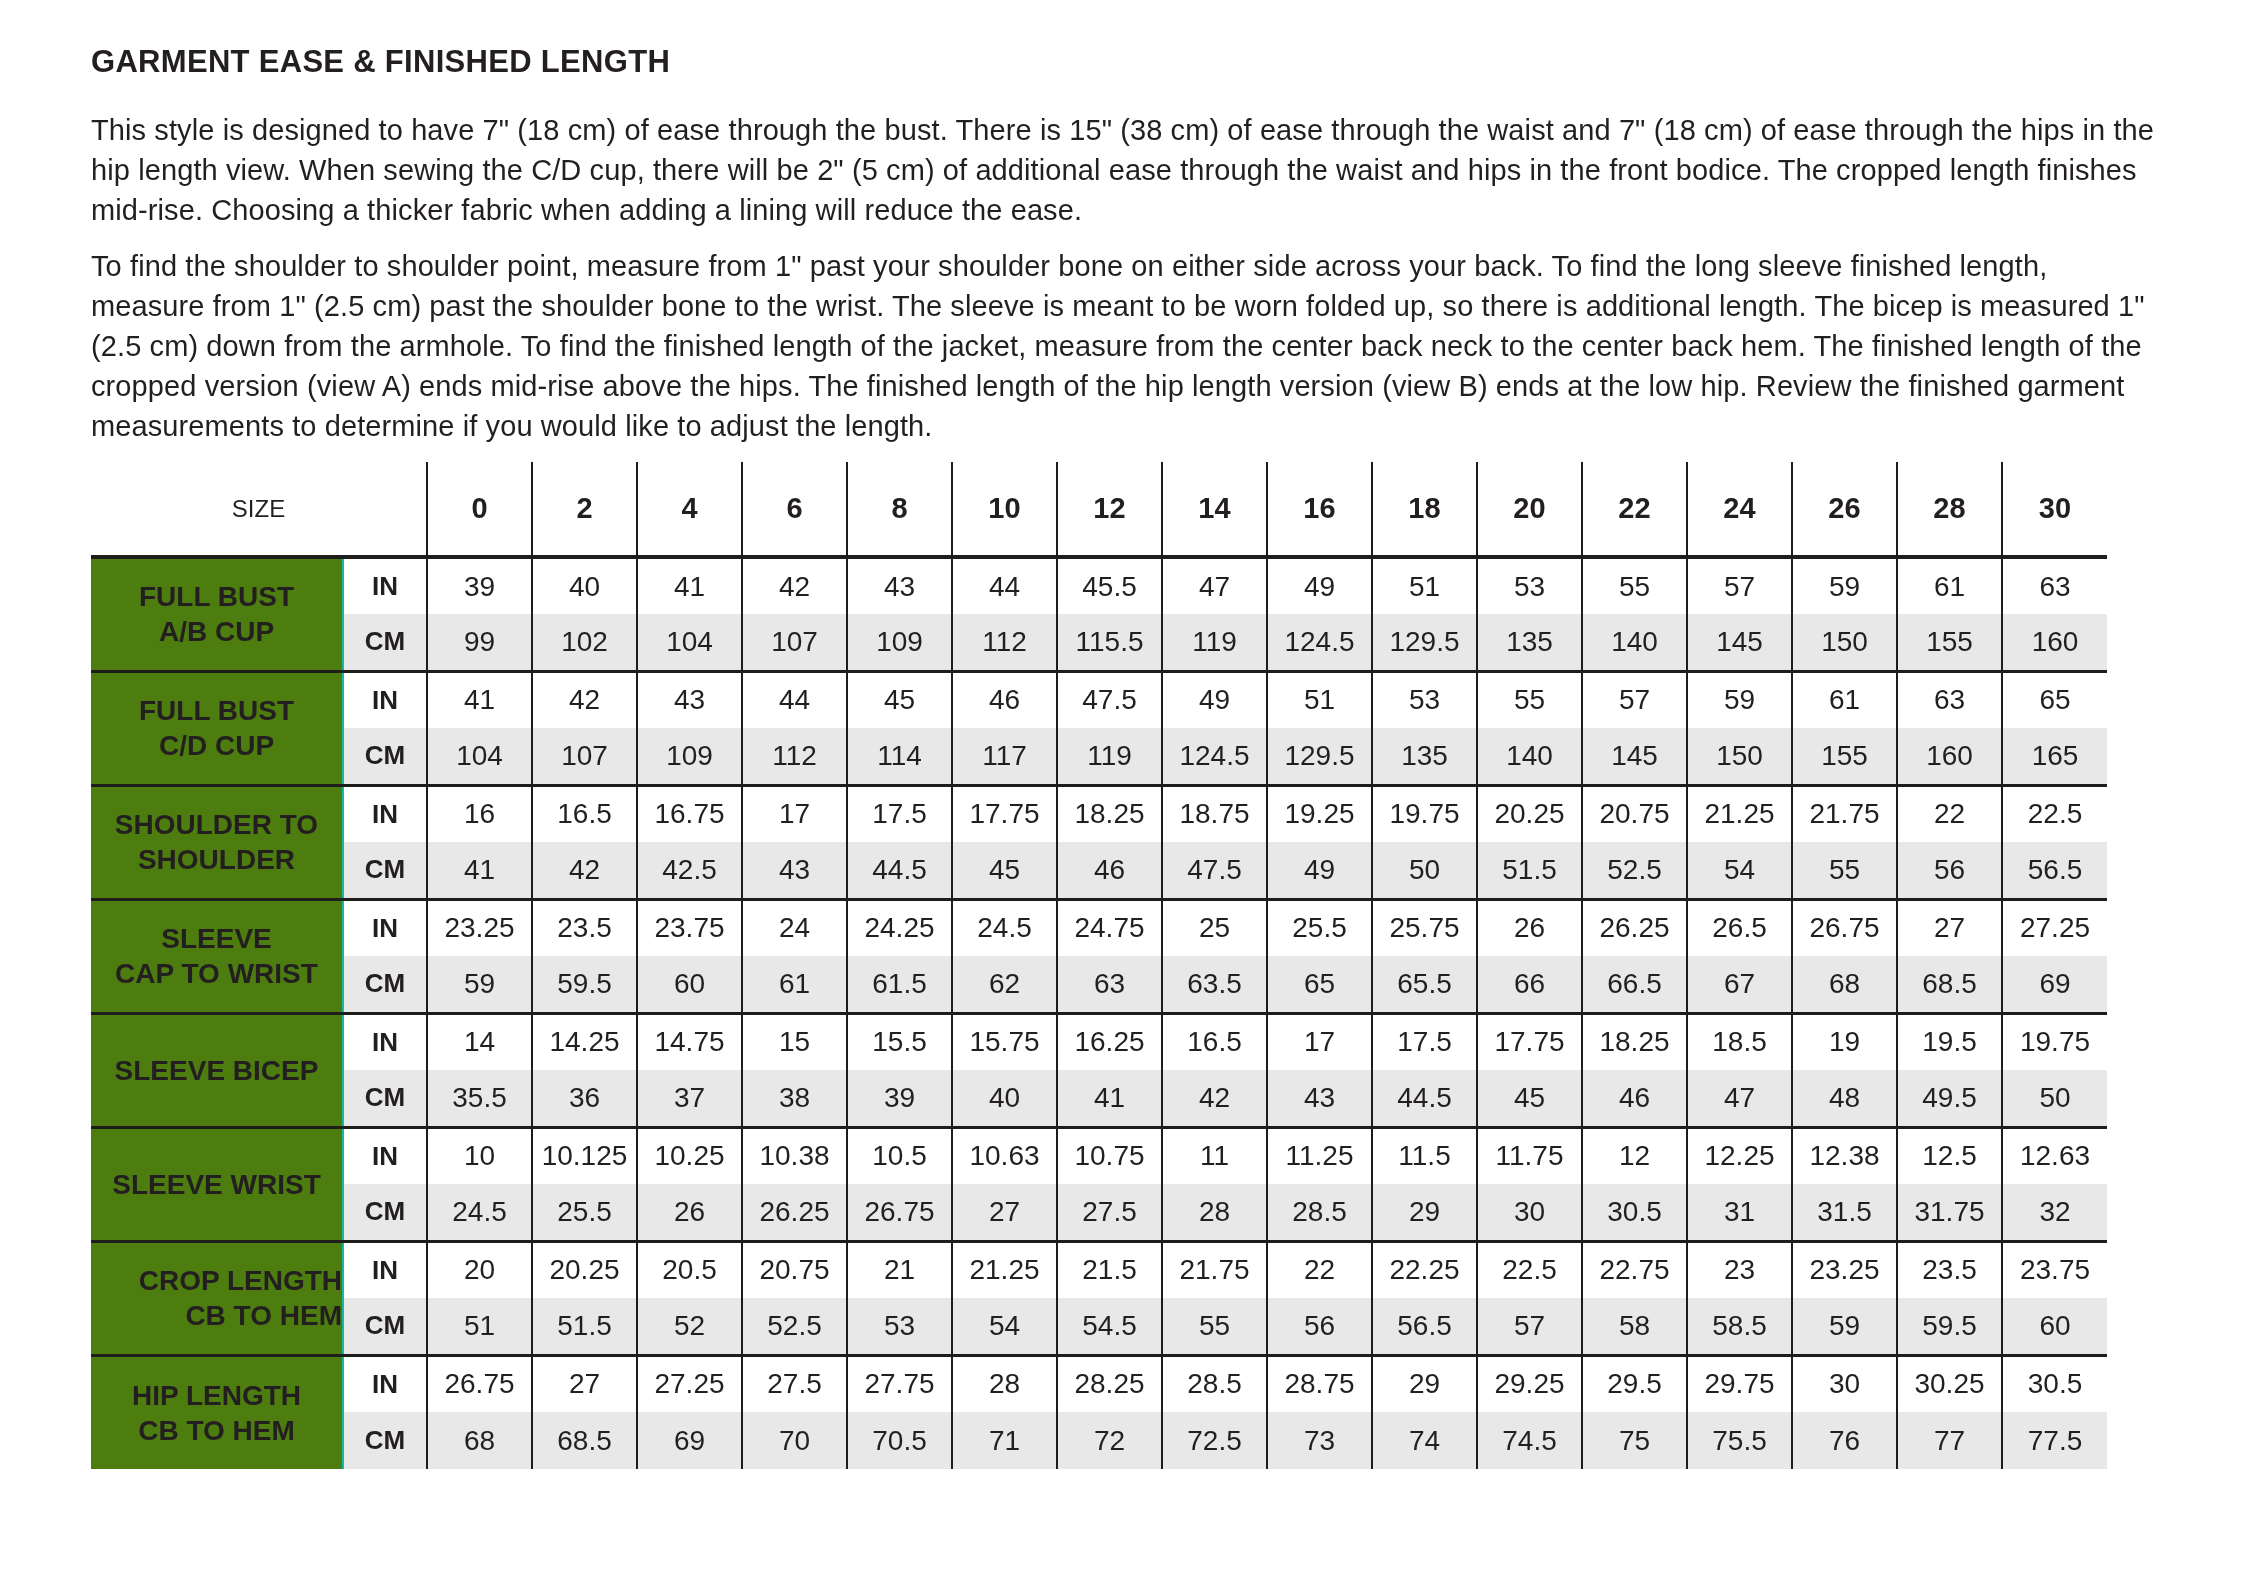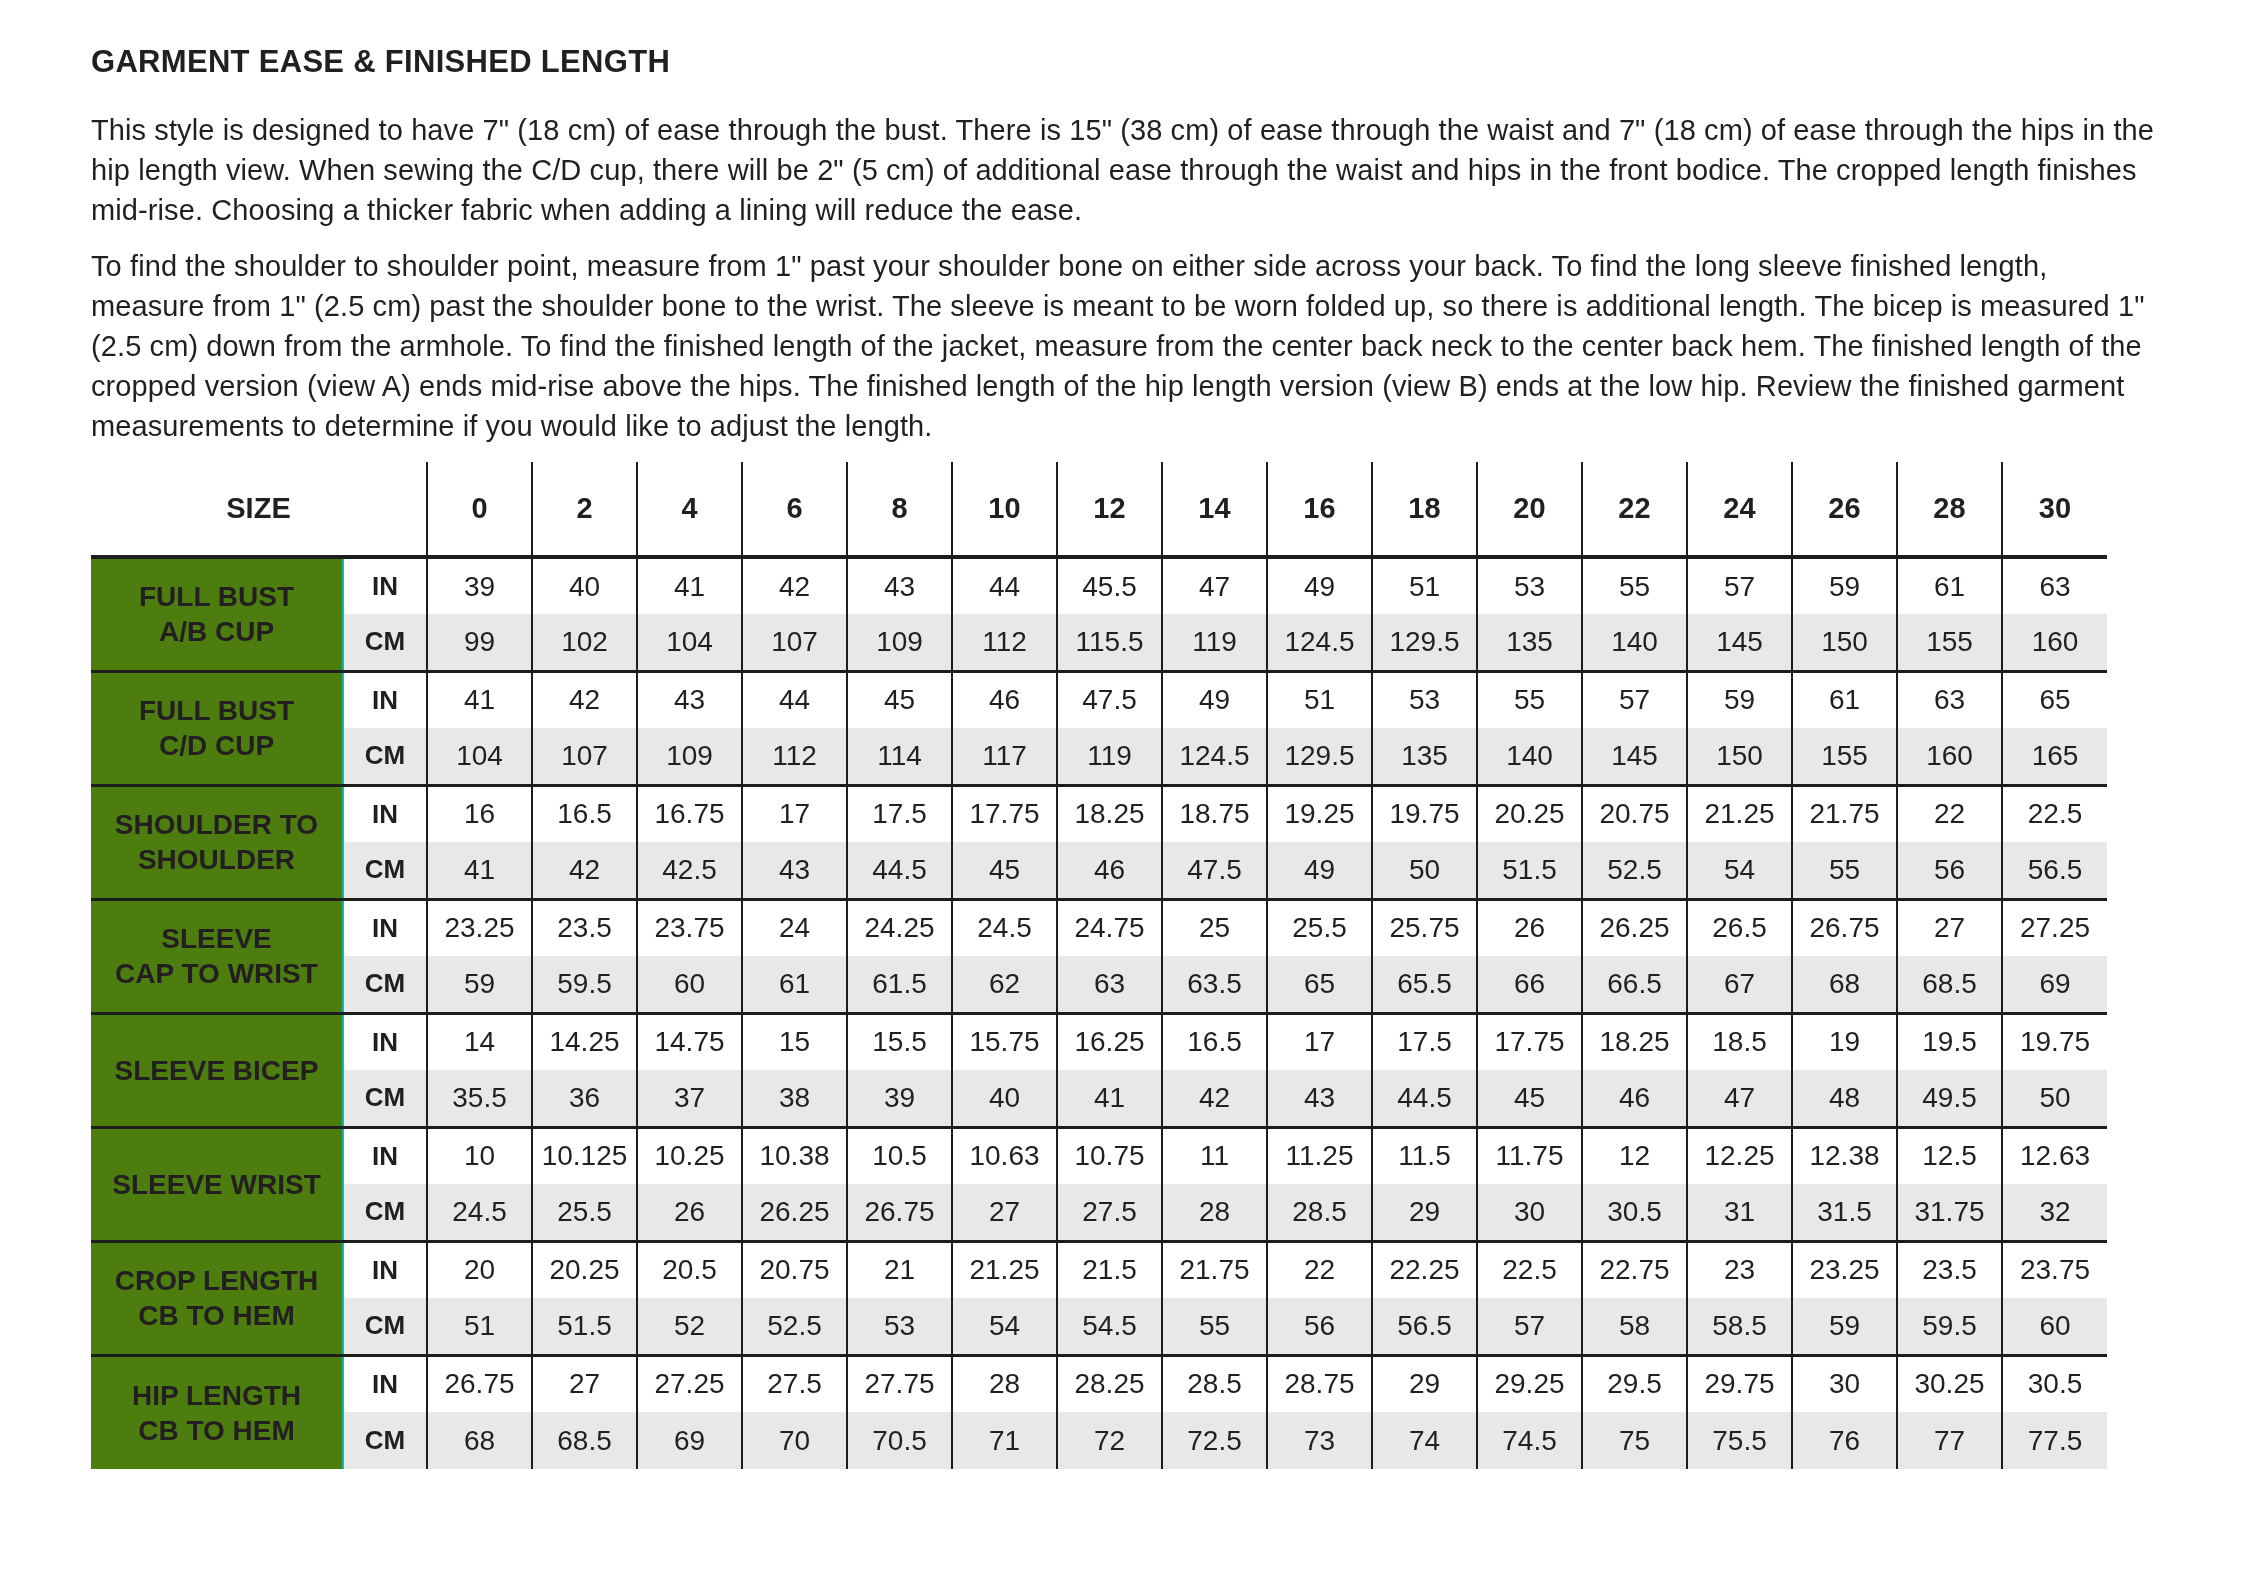--- a/index.html
+++ b/index.html
@@ -46,22 +46,22 @@
   }
   
   tr.header-row { height: 95px; }
   tr.header-row th { border-bottom: 4px solid #1d1d1b; }
   th.size-col {
     font-size: 29px;
     font-weight: 700;
     border-left: 2px solid #1d1d1b;
   }
   th.size-label {
-    font-size: 29px;
-    font-weight: 700;
+    font-size: 24px;
+    font-weight: 400;
   }
   
   tr.sub-row { height: 57px; }
   tr.group-end td, tr.group-end th { border-bottom: 3px solid #1d1d1b; }
   tr.last-group td, tr.last-group th { border-bottom: none; }
   th.row-label {
     font-size: 28px;
     font-weight: 700;
     line-height: 35px;
     background: #4d7c0f;
@@ -356,21 +356,21 @@
           <td class="val">28.5</td>
           <td class="val">29</td>
           <td class="val">30</td>
           <td class="val">30.5</td>
           <td class="val">31</td>
           <td class="val">31.5</td>
           <td class="val">31.75</td>
           <td class="val">32</td>
         </tr>
         <tr class="sub-row in-row">
-          <th class="row-label glabel" rowspan="2" style="border-bottom: 3px solid rgb(29, 29, 27);">CROP LENGTH<br>CB TO HEM</th>
+          <th class="row-label glabel" rowspan="2" style="border-bottom: 3px solid rgb(29, 29, 27); text-align: right;">CROP LENGTH<br>CB TO HEM</th>
           <td class="unit">IN</td>
           <td class="val">20</td>
           <td class="val">20.25</td>
           <td class="val">20.5</td>
           <td class="val">20.75</td>
           <td class="val">21</td>
           <td class="val">21.25</td>
           <td class="val">21.5</td>
           <td class="val">21.75</td>
           <td class="val">22</td>

